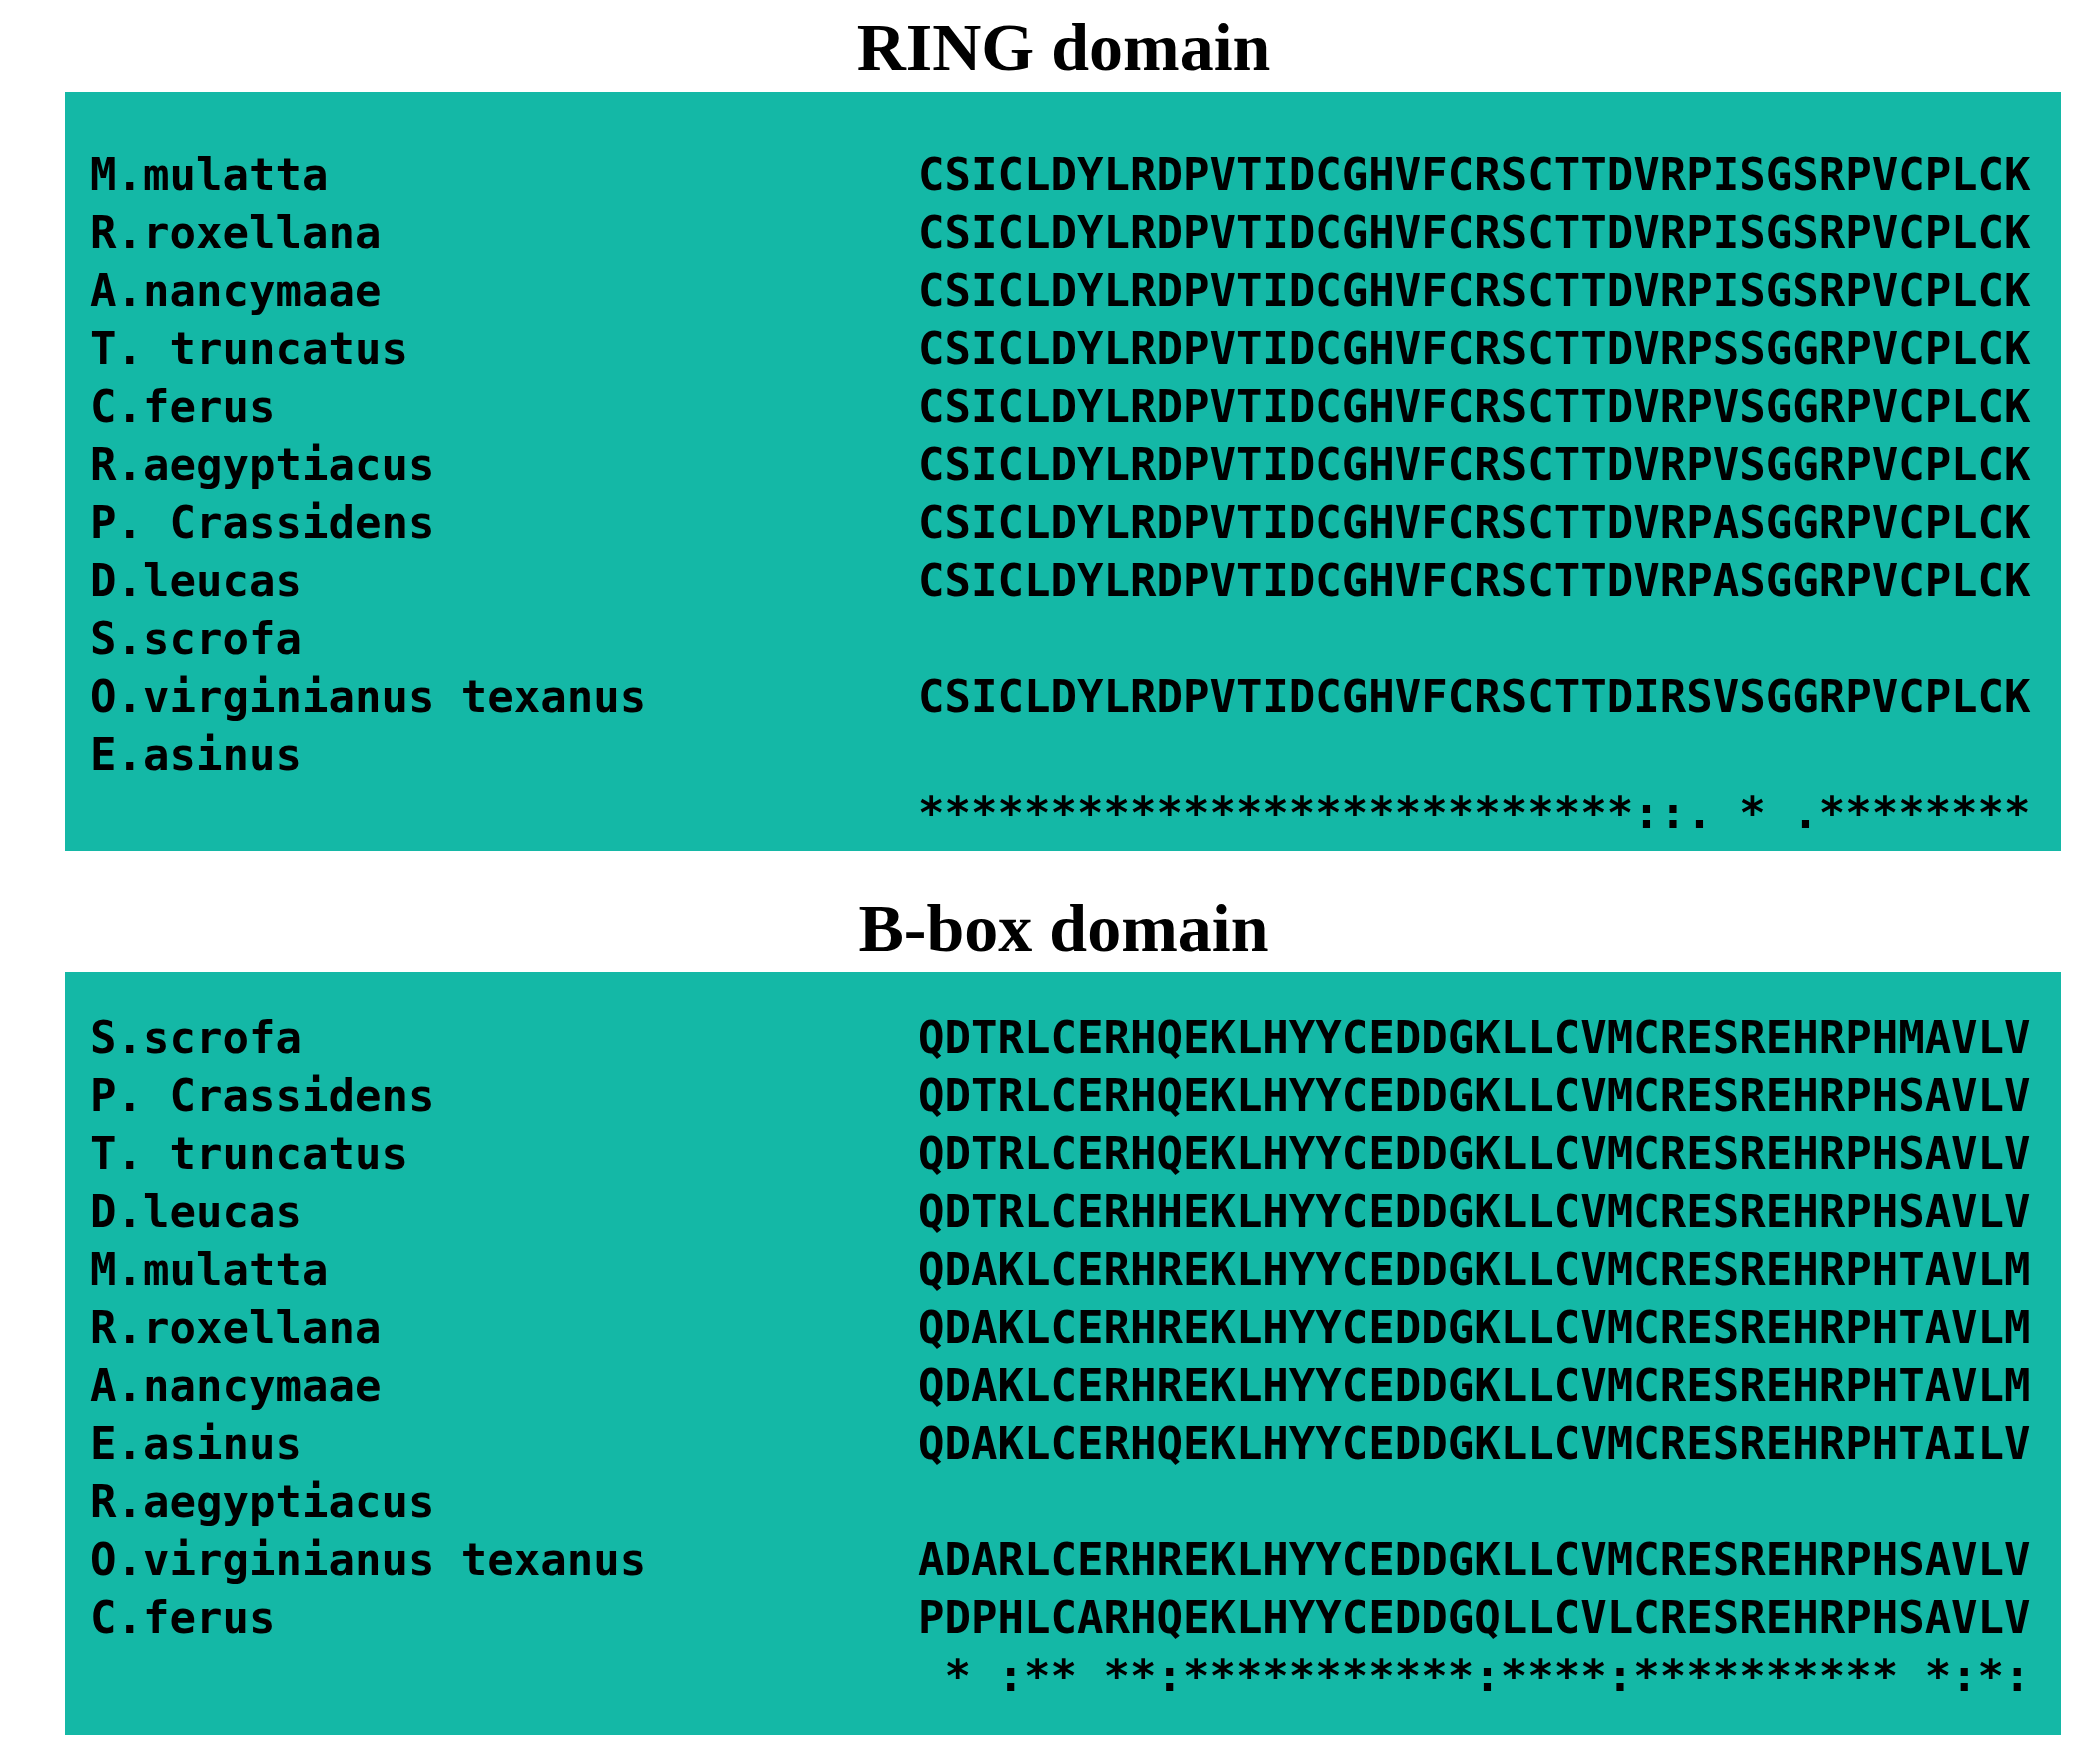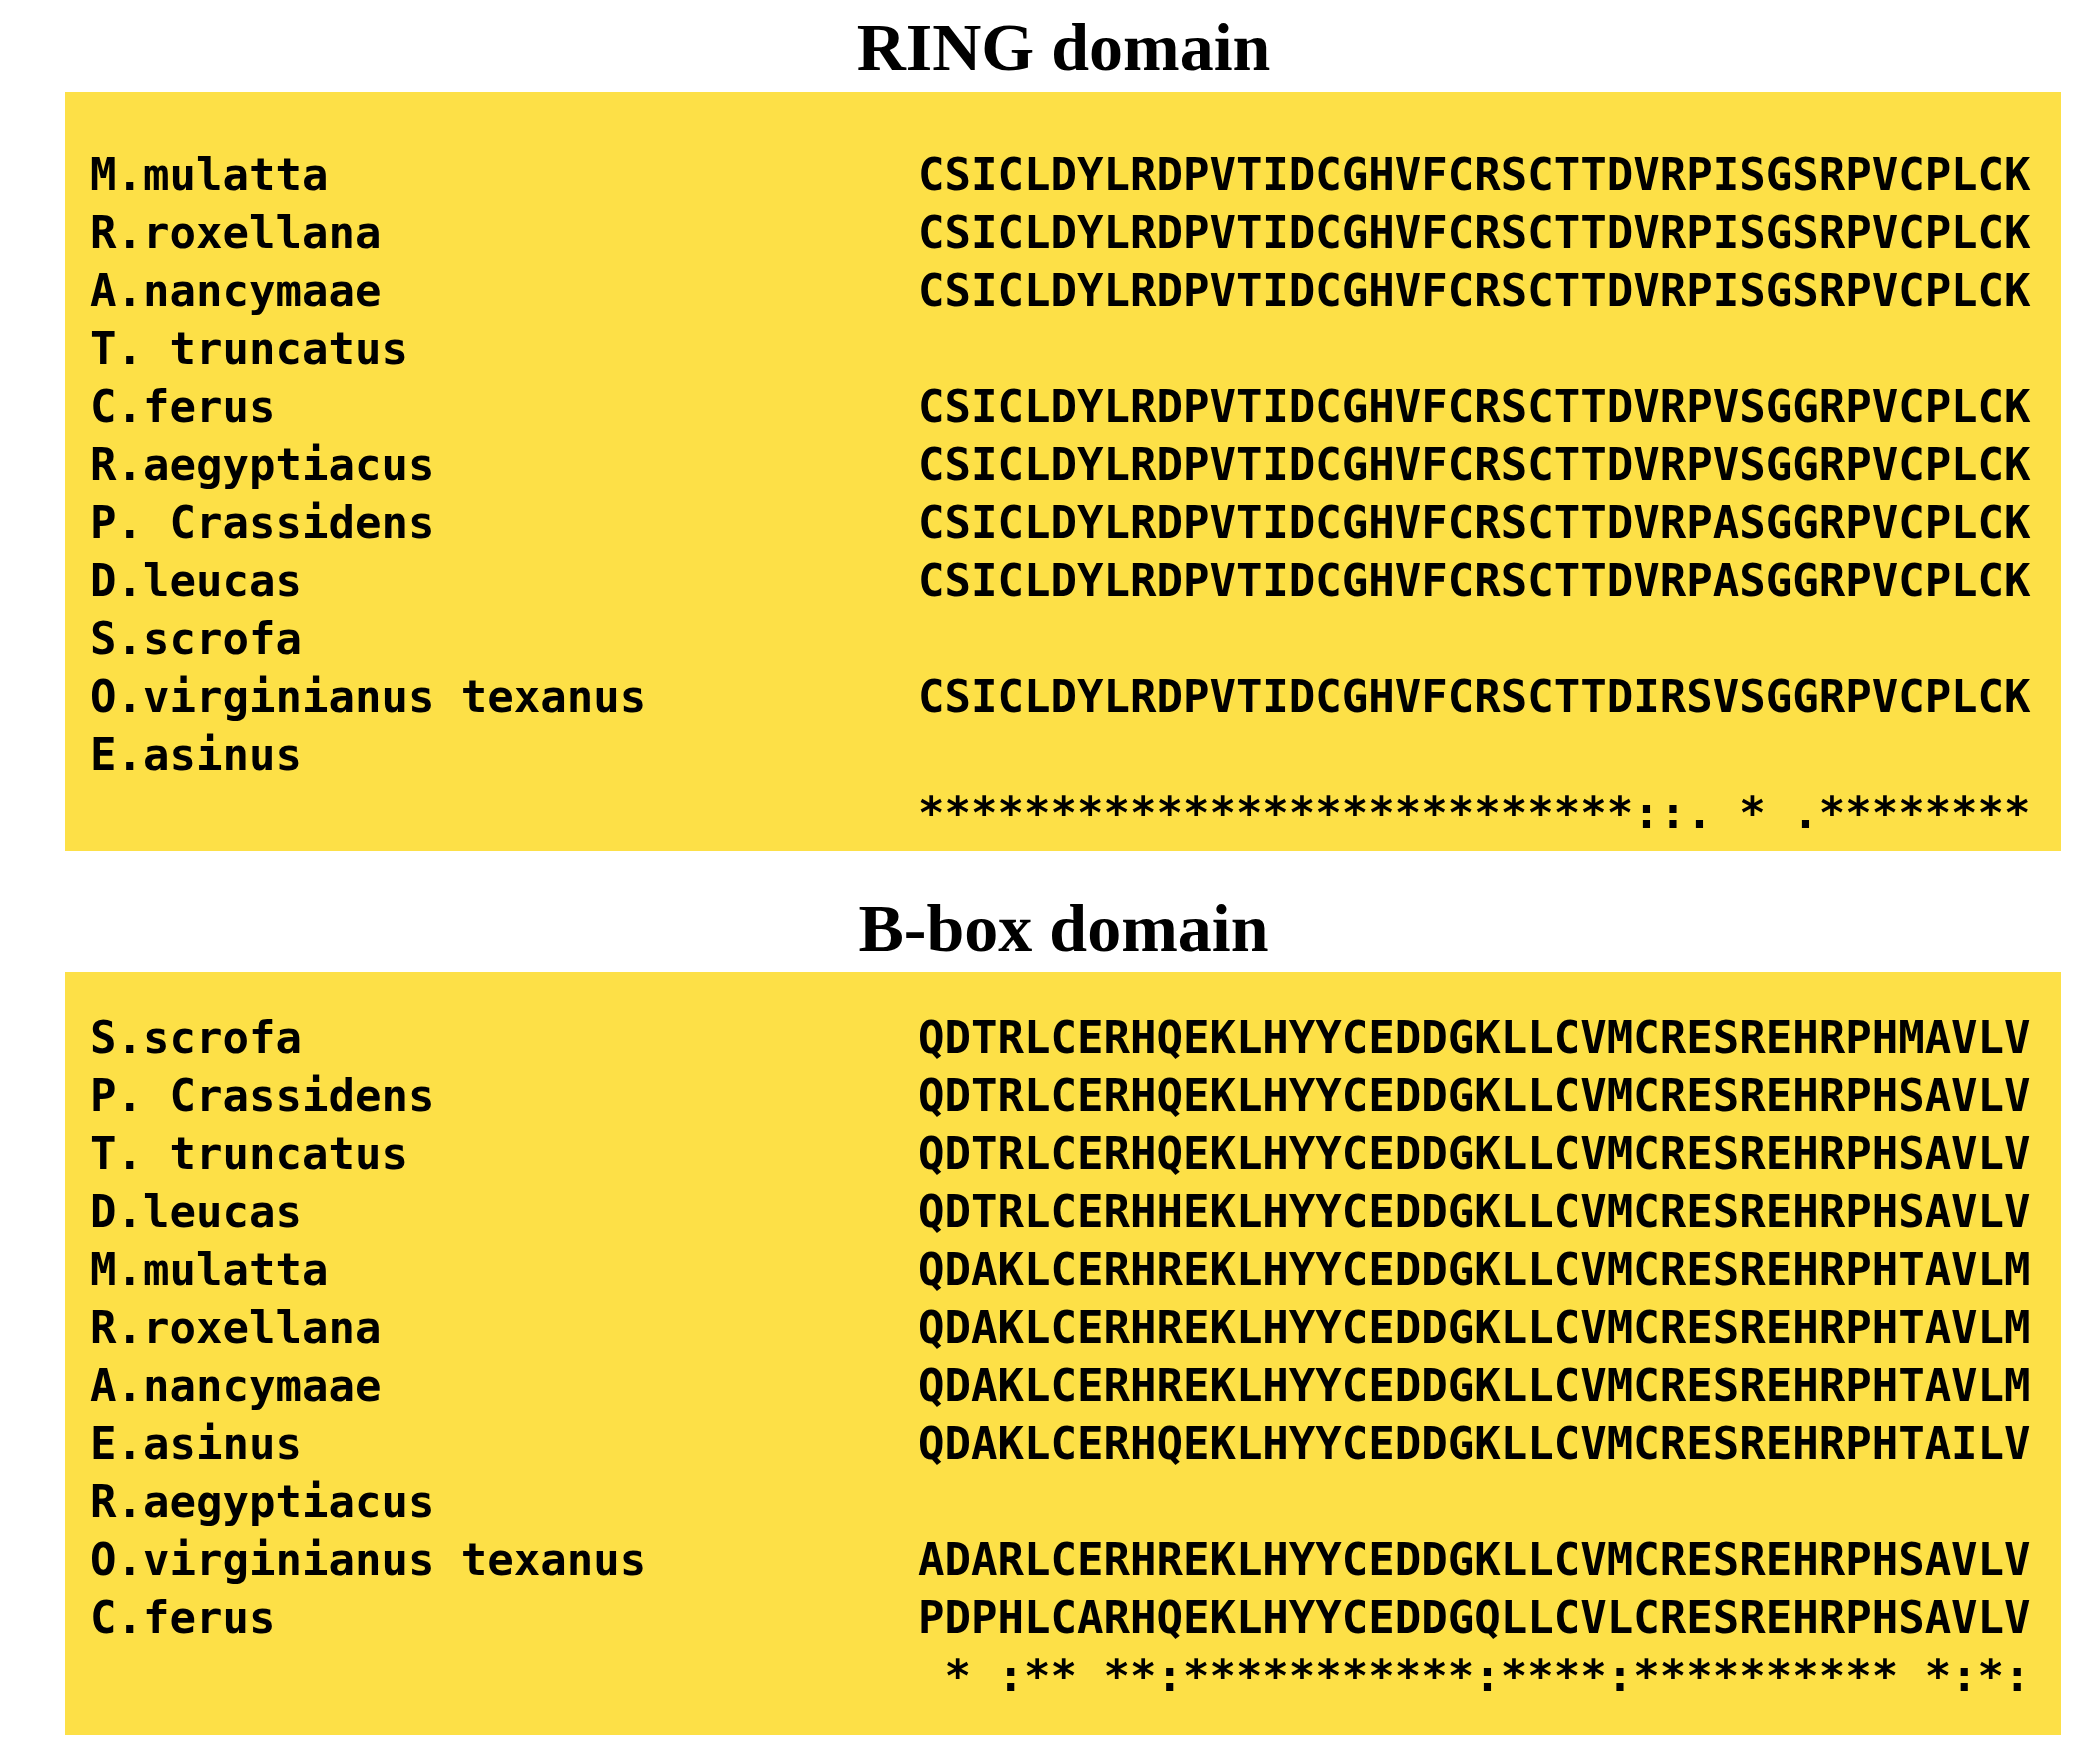--- a/index.html
+++ b/index.html
@@ -30,21 +30,21 @@
     line-height: 94px;
   }
   .title-bbox {
     padding-top: 33px;
     height: 88px;
     line-height: 88px;
   }
   .panel {
     margin-left: 40px;
     width: 1996px;
-    background: #fde047;
+    background: #14b8a6;
     box-sizing: border-box;
   }
   .panel-ring {
     padding: 54px 0 9.4px 25px;
   }
   .panel-bbox {
     padding: 37px 0 30px 25px;
   }
   .aln-row {
     display: flex;
@@ -87,20 +87,21 @@
           <span class="seq">CSICLDYLRDPVTIDCGHVFCRSCTTDVRPISGSRPVCPLCK</span>
         </div>
 
         <div class="aln-row">
           <span class="species">A.nancymaae</span>
           <span class="seq">CSICLDYLRDPVTIDCGHVFCRSCTTDVRPISGSRPVCPLCK</span>
         </div>
 
         <div class="aln-row">
           <span class="species">T. truncatus</span>
+          <span class="seq">CSICLDYLRDPVTIDCGHVFCRSCTTDVRPSSGGRPVCPLCK</span>
         </div>
 
         <div class="aln-row">
           <span class="species">C.ferus</span>
           <span class="seq">CSICLDYLRDPVTIDCGHVFCRSCTTDVRPVSGGRPVCPLCK</span>
         </div>
 
         <div class="aln-row">
           <span class="species">R.aegyptiacus</span>
           <span class="seq">CSICLDYLRDPVTIDCGHVFCRSCTTDVRPVSGGRPVCPLCK</span>

